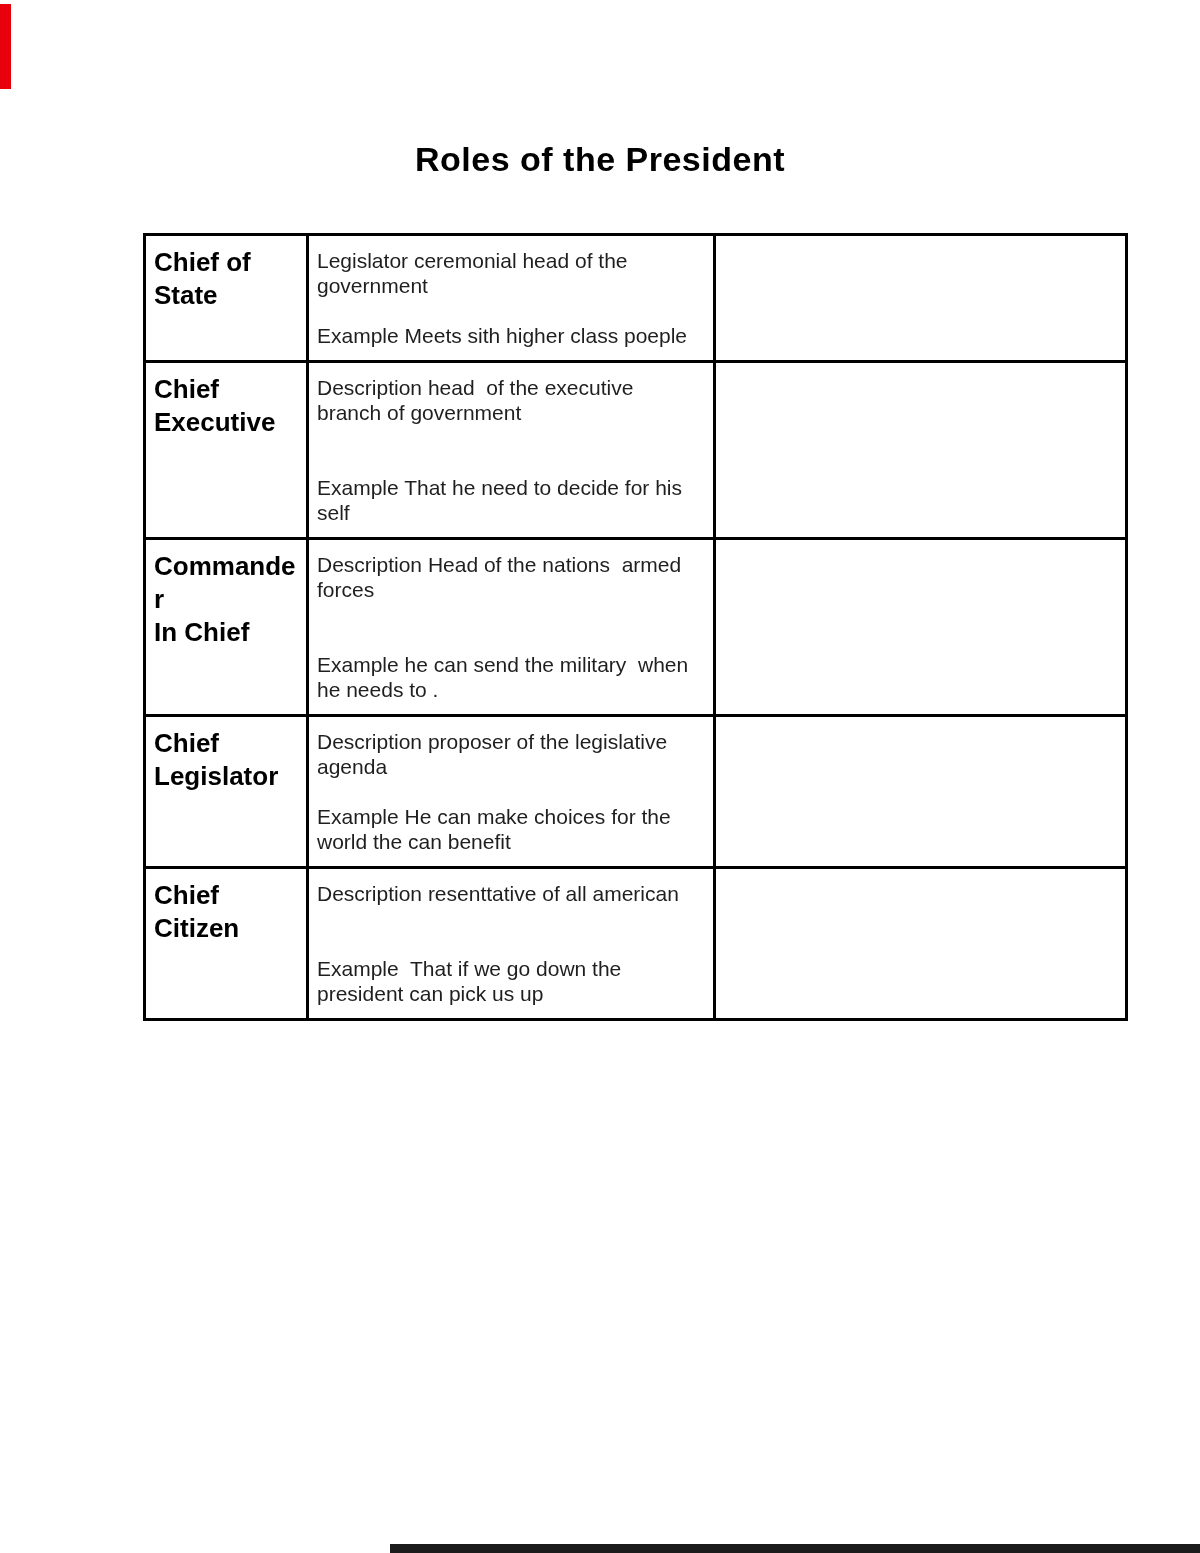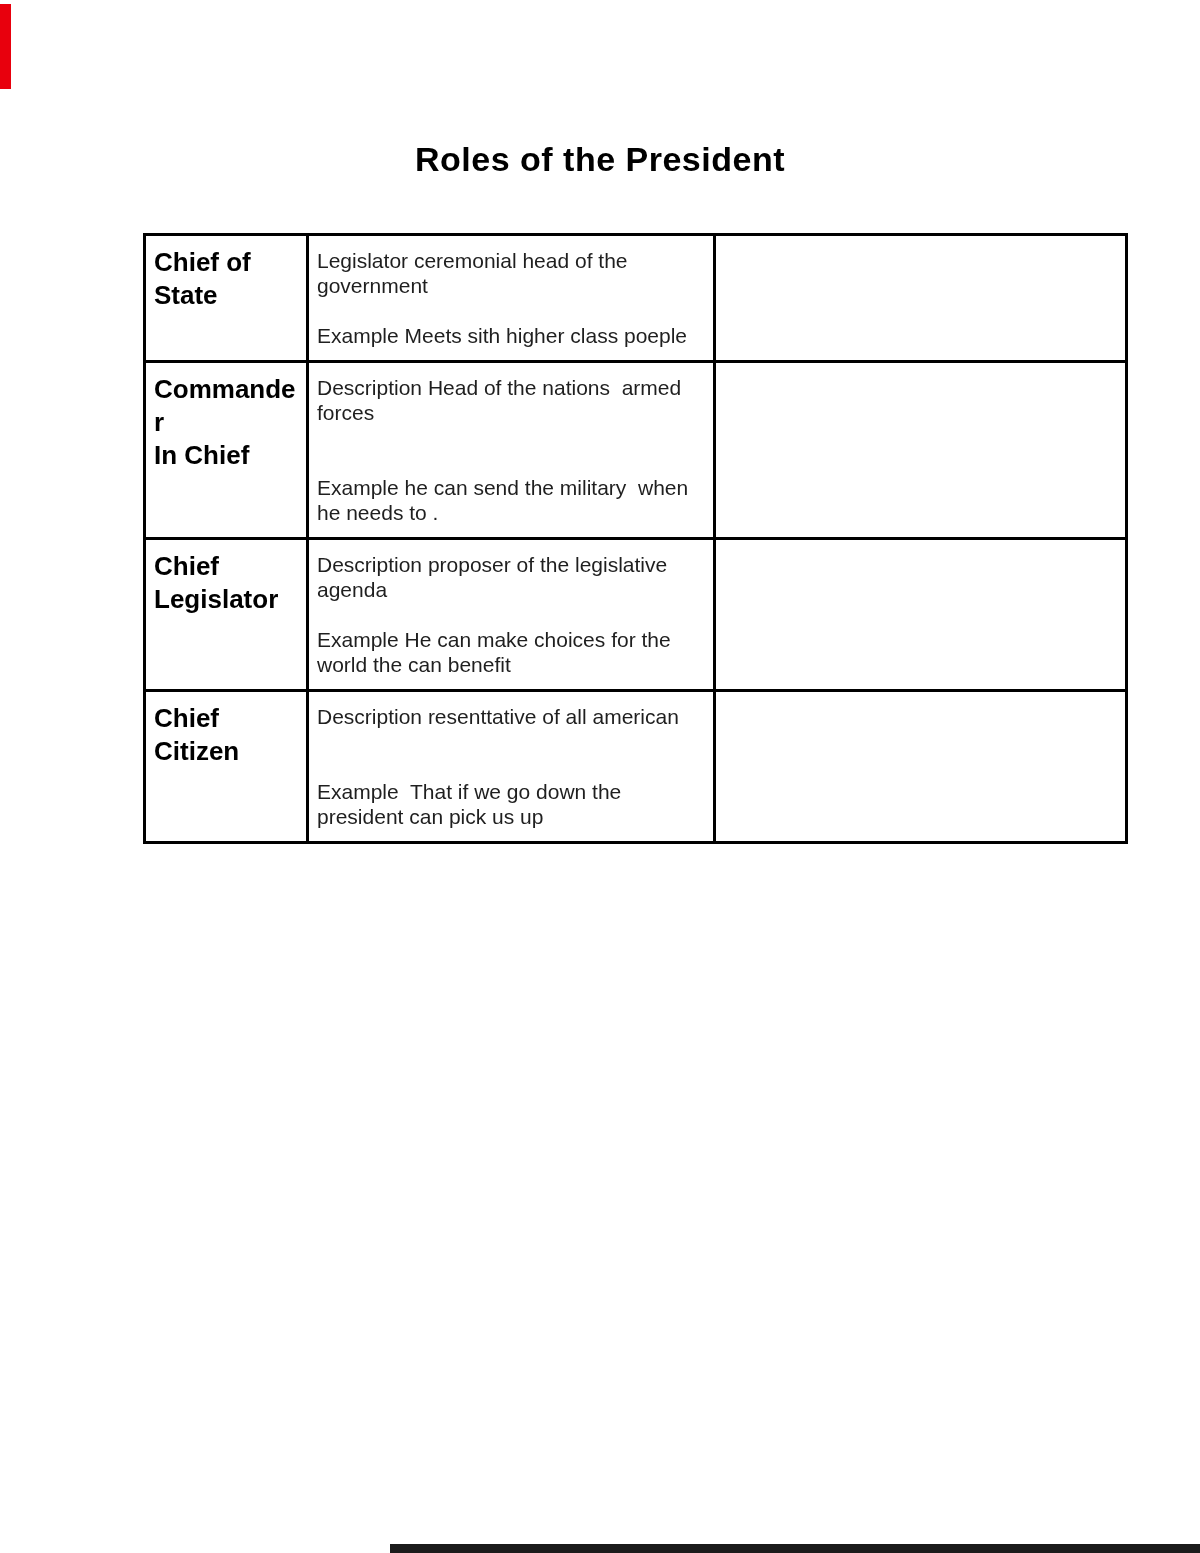--- a/index.html
+++ b/index.html
@@ -95,20 +95,28 @@
         <col style="width:412px">
     </colgroup>
     <tbody>
       <tr class="r0">
         <td class="role-cell">Chief of State</td>
         <td class="details-cell">Legislator ceremonial head of the government
 
 Example Meets sith higher class poeple</td>
         <td class="answer-cell"></td>
       </tr>
+      <tr class="r1">
+        <td class="role-cell">Chief Executive</td>
+        <td class="details-cell">Description head  of the executive branch of government
+
+
+Example That he need to decide for his self</td>
+        <td class="answer-cell"></td>
+      </tr>
       <tr class="r2">
         <td class="role-cell">Commander
 In Chief</td>
         <td class="details-cell">Description Head of the nations  armed forces
 
 
 Example he can send the military  when he needs to .</td>
         <td class="answer-cell"></td>
       </tr>
       <tr class="r3">

